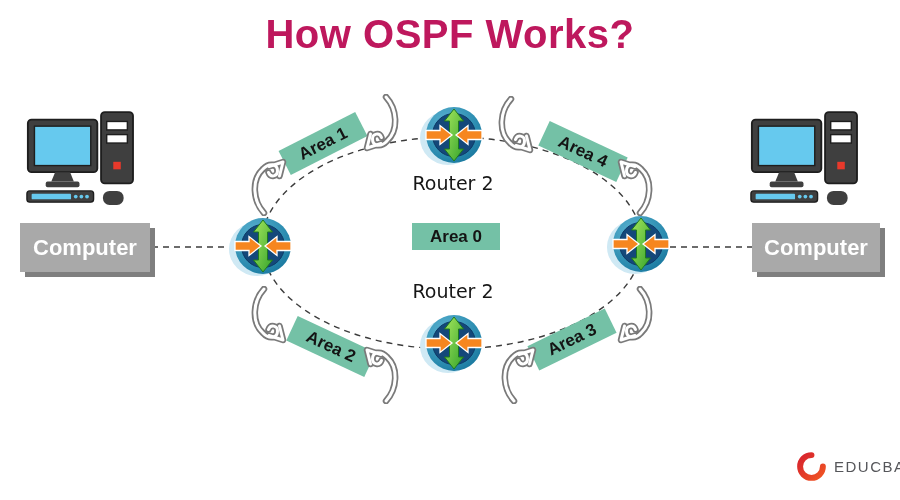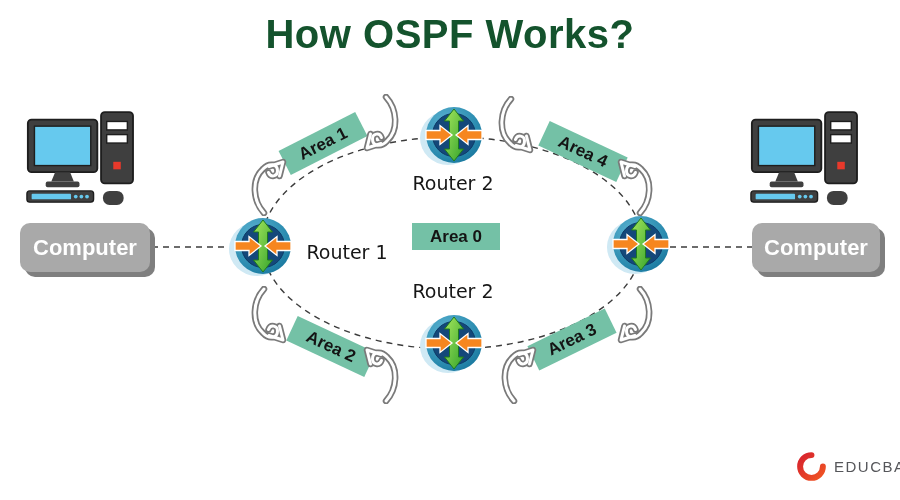--- a/index.html
+++ b/index.html
@@ -1,24 +1,24 @@
 <!DOCTYPE html>
 <html><head>
 <meta charset="utf-8">
 <style>
   html,body{margin:0;padding:0;background:#fff;}
   .canvas{position:relative;width:900px;height:500px;background:#ffffff;overflow:hidden;
           font-family:"Liberation Sans",sans-serif;}
   .title{position:absolute;left:0;top:12px;width:100%;text-align:center;margin:0;
-         font-size:40px;font-weight:bold;color:#14532d;letter-spacing:.5px;}
+         font-size:40px;font-weight:bold;color:#be185d;letter-spacing:.5px;}
   .bg-net{position:absolute;left:0;top:0;}
   .abs{position:absolute;}
   .pc-box{position:absolute;height:49px;background:#a9a9a9;box-shadow:5px 5px 0 #7f7f7f;
           display:flex;align-items:center;justify-content:center;
-          color:#fff;font-size:22px;font-weight:bold;border-radius:10px;}
+          color:#fff;font-size:22px;font-weight:bold;}
   .router-label{position:absolute;font-family:"DejaVu Sans",sans-serif;font-size:19px;
           color:#161616;text-align:center;}
   .area-badge{position:absolute;width:86px;height:27px;background:#74c1a6;
           display:flex;align-items:center;justify-content:center;
           font-size:17px;font-weight:bold;color:#141414;}
   .brand{position:absolute;left:796px;top:451px;display:flex;align-items:center;gap:7px;}
   .brand span{font-size:15px;color:#55565a;letter-spacing:1.5px;font-weight:500;}
   svg.curl{position:absolute;width:42px;height:58px;overflow:visible;}
 </style>
 </head>
@@ -96,21 +96,20 @@
   <div class="pc-box" style="left:20px;top:223px;width:130px">Computer</div>
 
   <svg class="abs" style="left:750px;top:110px" width="122" height="98">
       <use href="#sym-pc"></use>
     </svg>
   <div class="pc-box" style="left:752px;top:223px;width:128px">Computer</div>
 
   <svg class="abs" style="left:228px;top:216px" width="66" height="62">
       <use href="#sym-router"></use>
     </svg>
-  <div class="router-label" style="left:302px;top:241px;width:90px">Router 1</div>
 
   <svg class="abs" style="left:419px;top:313px" width="66" height="62">
       <use href="#sym-router"></use>
     </svg>
   <div class="router-label" style="left:400px;top:280px;width:106px">Router 2</div>
 
   <svg class="abs" style="left:606px;top:214px" width="66" height="62">
       <use href="#sym-router"></use>
     </svg>
 

